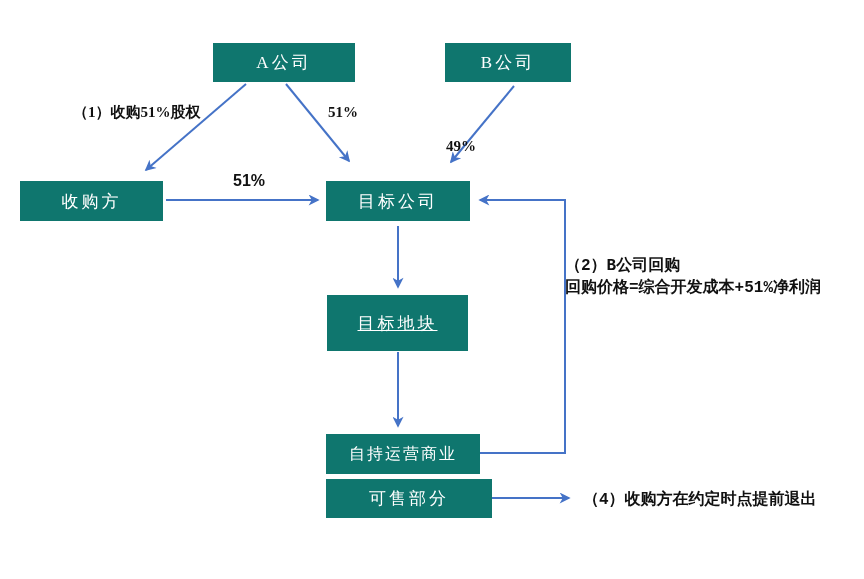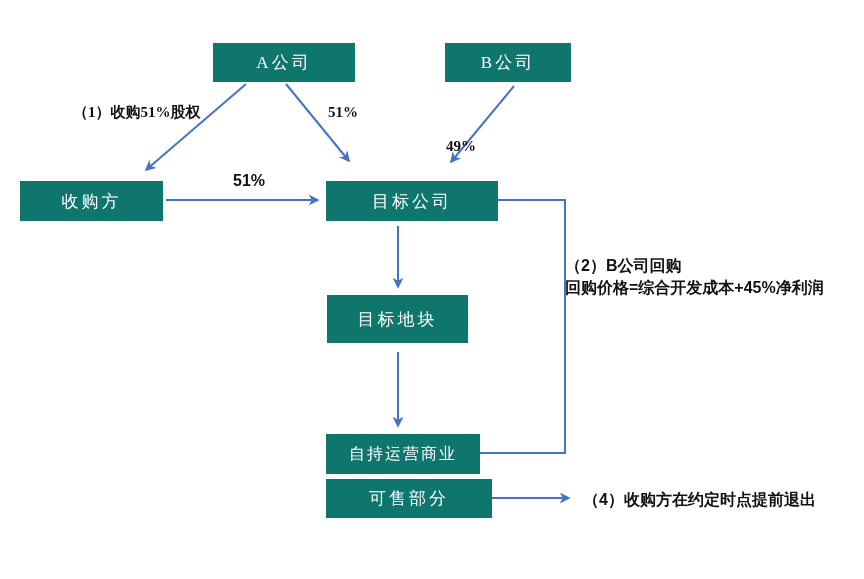--- a/index.html
+++ b/index.html
@@ -49,21 +49,21 @@
     font-family: "Liberation Sans", "DejaVu Sans", sans-serif;
     font-size: 16px;
   }
   .annotation {
     position: absolute;
     color: #111111;
     font-weight: bold;
     font-size: 16px;
     line-height: 22px;
     white-space: nowrap;
-    font-family: Liberation Sans, sans-serif;
+    font-family: Liberation Mono, monospace;
   }
 </style>
 </head>
 <body>
 
 <div class="canvas">
 
   <svg class="edges" width="864" height="579" viewBox="0 0 864 579" xmlns="http://www.w3.org/2000/svg">
     <defs>
       <marker id="arw" viewBox="0 0 10 10" refX="8.5" refY="5" markerWidth="13" markerHeight="11" markerUnits="userSpaceOnUse" orient="auto-start-reverse">
@@ -81,36 +81,36 @@
       <line x1="470" y1="498" x2="569" y2="498" marker-end="url(#arw)"></line>
     </g>
   </svg>
 
   <div class="node" style="left:213px; top:43px; width:142px; height:39px;">A公司</div>
 
   <div class="node" style="left:445px; top:43px; width:126px; height:39px;">B公司</div>
 
   <div class="node" style="left:20px; top:181px; width:143px; height:40px;">收购方</div>
 
-  <div class="node" style="left:326px; top:181px; width:172px; height:40px;">目标公司</div>
+  <div class="node" style="left:326px; top:181px; width:144px; height:40px;">目标公司</div>
 
-  <div class="node" style="left:327px; top:295px; width:141px; height:48px;">目标地块</div>
+  <div class="node" style="left:327px; top:295px; width:141px; height:56px;text-decoration:underline;">目标地块</div>
 
   <div class="node small-text" style="left:326px; top:434px; width:154px; height:40px;">自持运营商业</div>
 
   <div class="node" style="left:326px; top:479px; width:166px; height:39px;">可售部分</div>
 
   <div class="lbl" style="left:64px; top:103px;margin-left:9px;">（1）收购51%股权</div>
 
   <div class="lbl" style="left:328px; top:104px;">51%</div>
 
   <div class="lbl" style="left:446px; top:102px;margin-top:36px;">49%</div>
 
   <div class="lbl sans" style="left:233px; top:172px;">51%</div>
 
   <div class="annotation" style="left:565px; top:255px;">
     <div>（2）B公司回购</div>
-    <div>回购价格=综合开发成本+45%净利润</div>
+    <div>回购价格=综合开发成本+51%净利润</div>
   </div>
 
   <div class="annotation" style="left:583px; top:489px;">（4）收购方在约定时点提前退出</div>
 
 </div>
 
 </body></html>

